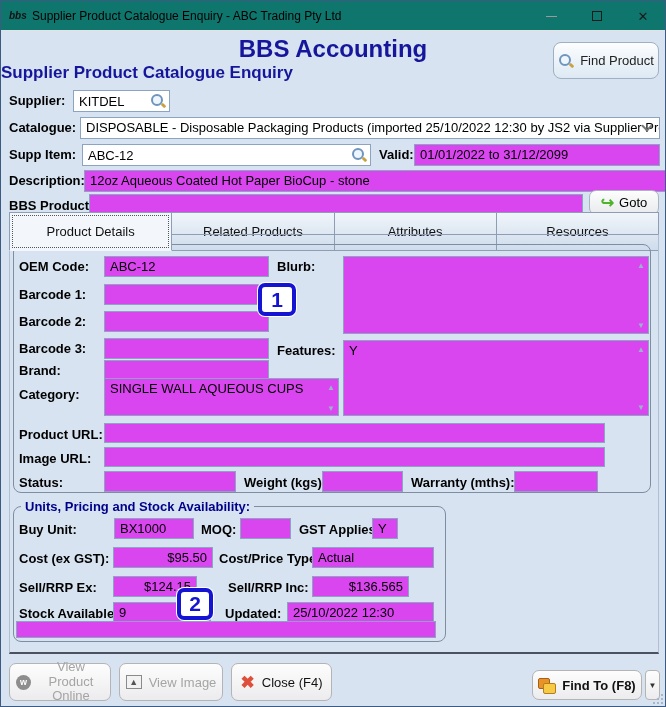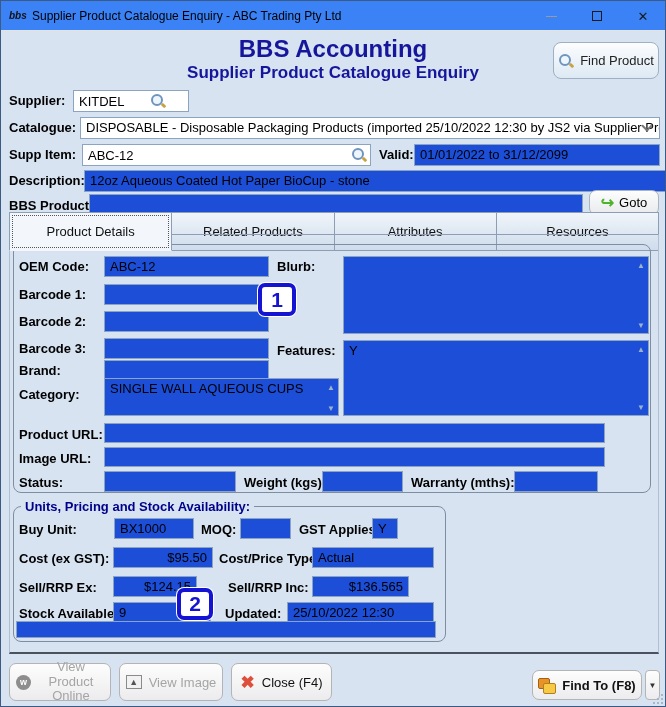--- a/index.html
+++ b/index.html
@@ -1,32 +1,32 @@
 <!DOCTYPE html>
 <html><head>
 <meta charset="utf-8">
 <style>
   html,body{margin:0;padding:0;background:#888;}
   *{box-sizing:border-box;font-family:"Liberation Sans",sans-serif;}
   .window{position:relative;width:666px;height:707px;background:#d7e3f0;border:1px solid #3c5a82;overflow:hidden;}
   
-  .titlebar{position:absolute;left:0;top:0;width:664px;height:30px;background:#3b82f6;border-bottom:1px solid #e3e3e3;}
+  .titlebar{position:absolute;left:0;top:0;width:664px;height:30px;background:#0f766e;border-bottom:1px solid #e3e3e3;}
   .app-icon{position:absolute;left:8px;top:6px;width:18px;height:18px;font-weight:bold;font-size:10px;color:#111;line-height:18px;font-style:italic;}
   .title-text{position:absolute;left:31px;top:8px;font-size:12px;color:#000;white-space:nowrap;}
   .winbtn{position:absolute;top:0;width:46px;height:30px;display:flex;align-items:center;justify-content:center;}
   .win-min-glyph{width:11px;height:1px;background:#9a9a9a;}
   .win-max-glyph{width:10px;height:10px;border:1px solid #1a1a1a;}
   .win-close-glyph{font-size:13px;color:#1a1a1a;line-height:1;}
   
   .h-title{position:absolute;left:0;top:34px;width:100%;text-align:center;font-size:24px;font-weight:bold;color:#16169c;}
-  .h-sub{position:absolute;left:0;top:62px;width:100%;text-align:center;font-size:17px;font-weight:bold;color:#16169c;}
+  .h-sub{position:absolute;left:0;top:62px;width:100%;font-size:17px;font-weight:bold;color:#16169c;}
   .find-btn{position:absolute;left:552px;top:41px;width:106px;height:37px;border:1px solid #9fb0c2;border-radius:8px;background:linear-gradient(#fcfdfe,#dde9f4);display:flex;align-items:center;justify-content:center;gap:6px;font-size:13px;color:#222;cursor:pointer;}
   
   .lbl{position:absolute;font-size:13px;font-weight:bold;color:#000;white-space:nowrap;}
-  .fld{position:absolute;background:#1d4ed8;border:1px solid #8ba4c2;font-size:13px;color:#000;padding:2px 5px;white-space:nowrap;overflow:hidden;}
+  .fld{position:absolute;background:#d946ef;border:1px solid #8ba4c2;font-size:13px;color:#000;padding:2px 5px;white-space:nowrap;overflow:hidden;}
   .fld.white{background:#ffffff;}
   .fld.right{text-align:right;}
   input.fld{outline:none;}
   .mag{position:relative;width:16px;height:16px;display:inline-block;flex:none;}
   .mag::before{content:"";position:absolute;left:1px;top:1px;width:8px;height:8px;border:2px solid #6f94bd;border-radius:50%;background:#eef6fd;}
   .mag::after{content:"";position:absolute;left:11px;top:11px;width:5px;height:3px;background:#c9a23f;transform:rotate(45deg);border-radius:1px;}
   .mag-in-field{position:absolute;top:2px;cursor:pointer;}
   .chev{position:absolute;width:8px;height:8px;border-right:2px solid #777;border-bottom:2px solid #777;transform:rotate(45deg);}
   
   .tabbar{position:absolute;left:8px;top:211px;width:650px;height:39px;display:flex;}
@@ -75,21 +75,21 @@
   </div>
 
   <div class="h-title">BBS Accounting</div>
   <div class="h-sub">Supplier Product Catalogue Enquiry</div>
   <div class="find-btn">
     <span class="mag"></span>
     <span>Find Product</span>
   </div>
 
   <div class="lbl" style="left:8px;top:92px;">Supplier:</div>
-  <input class="fld white" style="left: 72px; top: 89px; width: 116px; height: 22px; " value="KITDEL">
+  <input class="fld white" style="left: 72px; top: 89px; width: 97px; height: 22px; " value="KITDEL">
   <span class="mag mag-in-field" style="left:149px;top:92px;"></span>
 
   <div class="lbl" style="left:8px;top:119px;">Catalogue:</div>
   <div class="fld white" style="left:79px;top:116px;width:580px;height:22px;padding-right:22px;">DISPOSABLE - Disposable Packaging Products (imported 25/10/2022 12:30 by JS2 via Supplier Produ</div>
   <span class="chev" style="left:642px;top:121px;"></span>
 
   <div class="lbl" style="left:8px;top:146px;">Supp Item:</div>
   <input class="fld white" style="left: 81px; top: 143px; width: 289px; height: 22px; padding-right: 20px;" value="ABC-12">
   <span class="mag mag-in-field" style="left:350px;top:146px;"></span>
   <div class="lbl" style="left:378px;top:146px;">Valid:</div>

